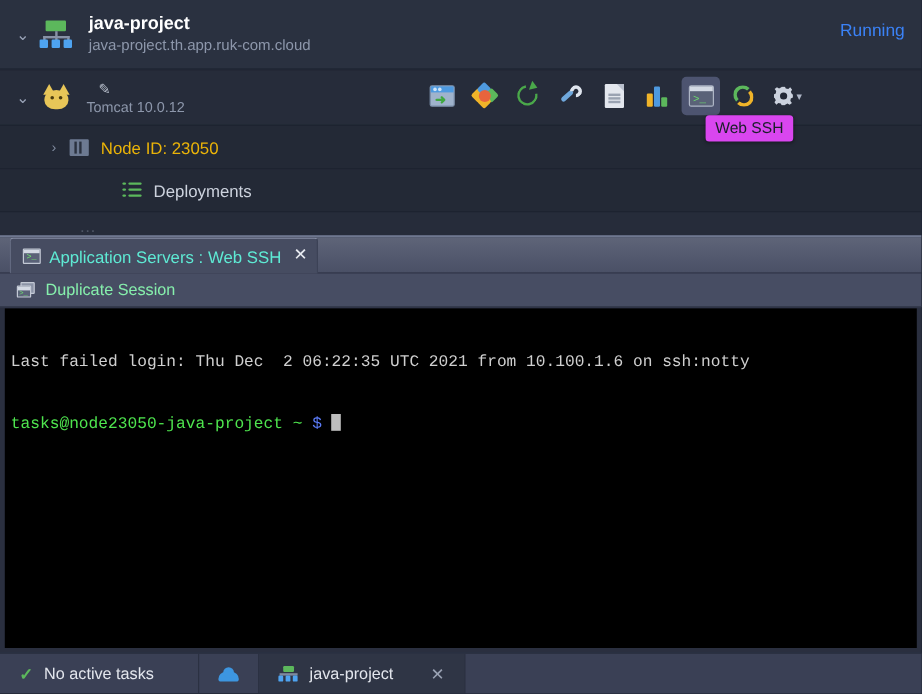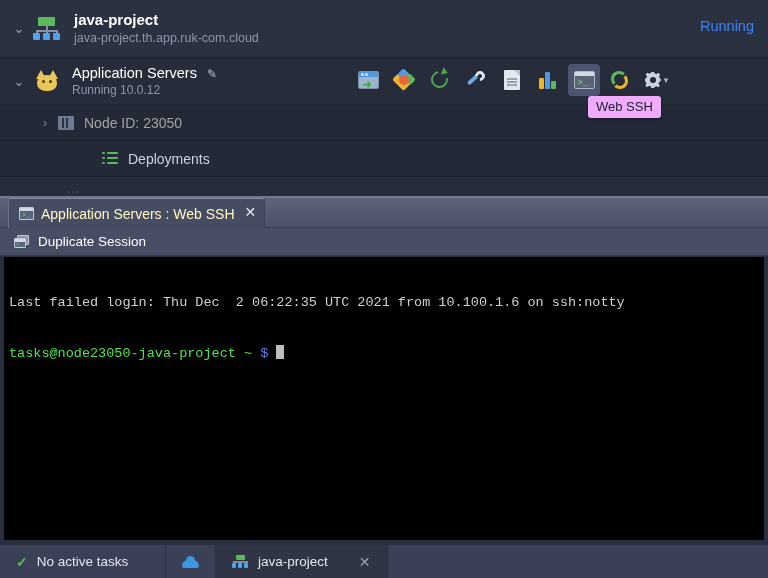--- a/index.html
+++ b/index.html
@@ -73,21 +73,21 @@
   .node-row { top: 105px; height: 35px; background: #232936; }
   .node-chev { width: 26px; margin-left: 32px; color: #7f8a9e; font-size: 12px; text-align: center; }
   .node-icon {
     width: 16px; height: 14px; margin-right: 10px; background: #6d7a92;
     border-radius: 1px; position: relative;
   }
   .node-icon::before {
     content:""; position: absolute; left: 4px; top: 2px; width: 2px; height: 10px; background: #2b3240;
     box-shadow: 4px 0 0 #2b3240;
   }
-  .node-label { color: #a3a3a3; font-size: 14px; }
+  .node-label { color: #eab308; font-size: 14px; }
 
   .depl-row { top: 141px; height: 35px; background: #232936; padding-left: 36px; }
   .depl-icon { width: 16px; height: 13px; margin-left: 66px; margin-right: 10px; position: relative; }
   .depl-icon i {
     position: absolute; left: 0; width: 3px; height: 2px; background: #5cb85c; border-radius: 1px;
   }
   .depl-icon i.b { left: 5px; width: 11px; }
   .depl-icon .r1 { top: 0; } .depl-icon .r2 { top: 5px; } .depl-icon .r3 { top: 10px; }
   .depl-label { color: #cdd3de; font-size: 14px; }
 
@@ -178,21 +178,21 @@
     background: #cbd2de;
     clip-path: polygon(42% 0,58% 0,63% 11%,76% 13%,86% 5%,96% 17%,89% 28%,95% 40%,100% 42%,100% 58%,
       89% 63%,87% 76%,95% 86%,83% 96%,72% 89%,60% 95%,58% 100%,42% 100%,37% 89%,24% 87%,14% 95%,
       4% 83%,11% 72%,5% 60%,0 58%,0 42%,11% 37%,13% 24%,5% 14%,17% 4%,28% 11%,40% 5%);
   }
   .ico-gear .hole { position: absolute; left: 6px; top: 6px; width: 6px; height: 6px; background: #232936; border-radius: 50%; }
   .gear-caret { margin-left: 2px; color: #aeb6c6; font-size: 9px; }
 
   .tooltip {
     position: absolute; left: 588px; top: 96px;
-    background: #f0abfc; color: #1a1f29; font-size: 13px;
+    background: #d946ef; color: #1a1f29; font-size: 13px;
     padding: 3px 8px 4px 8px; border-radius: 3px; white-space: nowrap;
     box-shadow: 0 1px 3px rgba(0,0,0,.35);
   }
 
   
   .panel { position: absolute; left: 0; top: 196px; width: 768px; height: 348px; background: #2a2f3f; }
   .panel-topline { position:absolute; left:0; top:0; width:768px; height:2px; background:#6f7890; }
   .tabbar {
     position: absolute; left: 0; top: 2px; width: 768px; height: 30px;
     background: linear-gradient(#5e6478, #4a5066);
@@ -201,35 +201,35 @@
   .tab {
     position: absolute; left: 8px; top: 0; height: 30px;
     background: #464c61; border-top: 1px solid #7a melhorar;
     display: flex; align-items: center; padding: 0 8px 0 10px; gap: 7px;
     border-radius: 3px 3px 0 0;
   }
   .tab { border-top: 1px solid #858ca3; border-left: 1px solid #6a7188; border-right: 1px solid #3c4256; }
   .tab-ico { width: 15px; height: 13px; background: #5a6278; border: 1px solid #c3c9d5; border-radius: 1px; position: relative; flex: none; }
   .tab-ico::before { content:""; position:absolute; left:0; top:0; right:0; height:3px; background:#d3d9e4; }
   .tab-ico .pr { position:absolute; left:2px; top:4px; color:#6ee06e; font-size:7px; line-height:6px; font-family:"Liberation Mono", monospace; }
-  .tab-label { color: #fef9c3; font-size: 14px; white-space: nowrap; }
+  .tab-label { color: #5eead4; font-size: 14px; white-space: nowrap; }
   .tab-close { color: #e9ecf2; font-size: 14px; margin-left: 3px; margin-bottom: 4px; }
 
   .dupbar {
     position: absolute; left: 0; top: 32px; width: 768px; height: 28px;
     background: #474d63; border-bottom: 1px solid #343a4c;
     display: flex; align-items: center; padding-left: 14px; gap: 9px;
   }
   .dup-ico { width: 15px; height: 13px; position: relative; flex: none; }
   .dup-ico .back { position:absolute; left:3px; top:0; width:12px; height:10px; background:#6b melhorar; }
   .dup-ico .back { background:#8b93a6; border:1px solid #c3c9d5; border-radius:1px; }
   .dup-ico .front { position:absolute; left:0; top:3px; width:12px; height:10px; background:#5a6278; border:1px solid #c3c9d5; border-radius:1px; }
   .dup-ico .front::before { content:""; position:absolute; left:0; top:0; right:0; height:2.5px; background:#d3d9e4; }
   .dup-ico .front .pr { position:absolute; left:1px; top:3px; color:#6ee06e; font-size:6px; line-height:5px; font-family:"Liberation Mono", monospace; }
-  .dup-label { color: #ffffff; font-size: 13.5px; }
+  .dup-label { color: #86efac; font-size: 13.5px; }
 
   .terminal {
     position: absolute; left: 4px; top: 61px; width: 760px; height: 283px;
     background: #000000;
     font-family: "Liberation Mono", "DejaVu Sans Mono", monospace;
     font-size: 13.5px; line-height: 17px;
     padding: 3px 0 0 5px;
     overflow: hidden;
     white-space: pre;
   }
@@ -289,24 +289,23 @@
     <div class="group-chev">⌄</div>
     <div class="tomcat-icon">
       <div class="ear l"></div>
         <div class="ear r"></div>
         <div class="head"></div>
       <div class="eye l"></div>
         <div class="eye r"></div>
     </div>
     <div class="group-text">
       <div class="group-name-line">
-        <span class="group-name">Application Servers</span>
         <span class="pencil-icon">✎</span>
       </div>
-      <div class="group-sub">Running 10.0.12</div>
+      <div class="group-sub">Tomcat 10.0.12</div>
     </div>
   </div>
   <div class="row-sep" style="top:104px"></div>
 
   <div class="row node-row">
     <div class="node-chev">›</div>
     <div class="node-icon"></div>
     <div class="node-label">Node ID: 23050</div>
   </div>
   <div class="row-sep" style="top:140px"></div>

